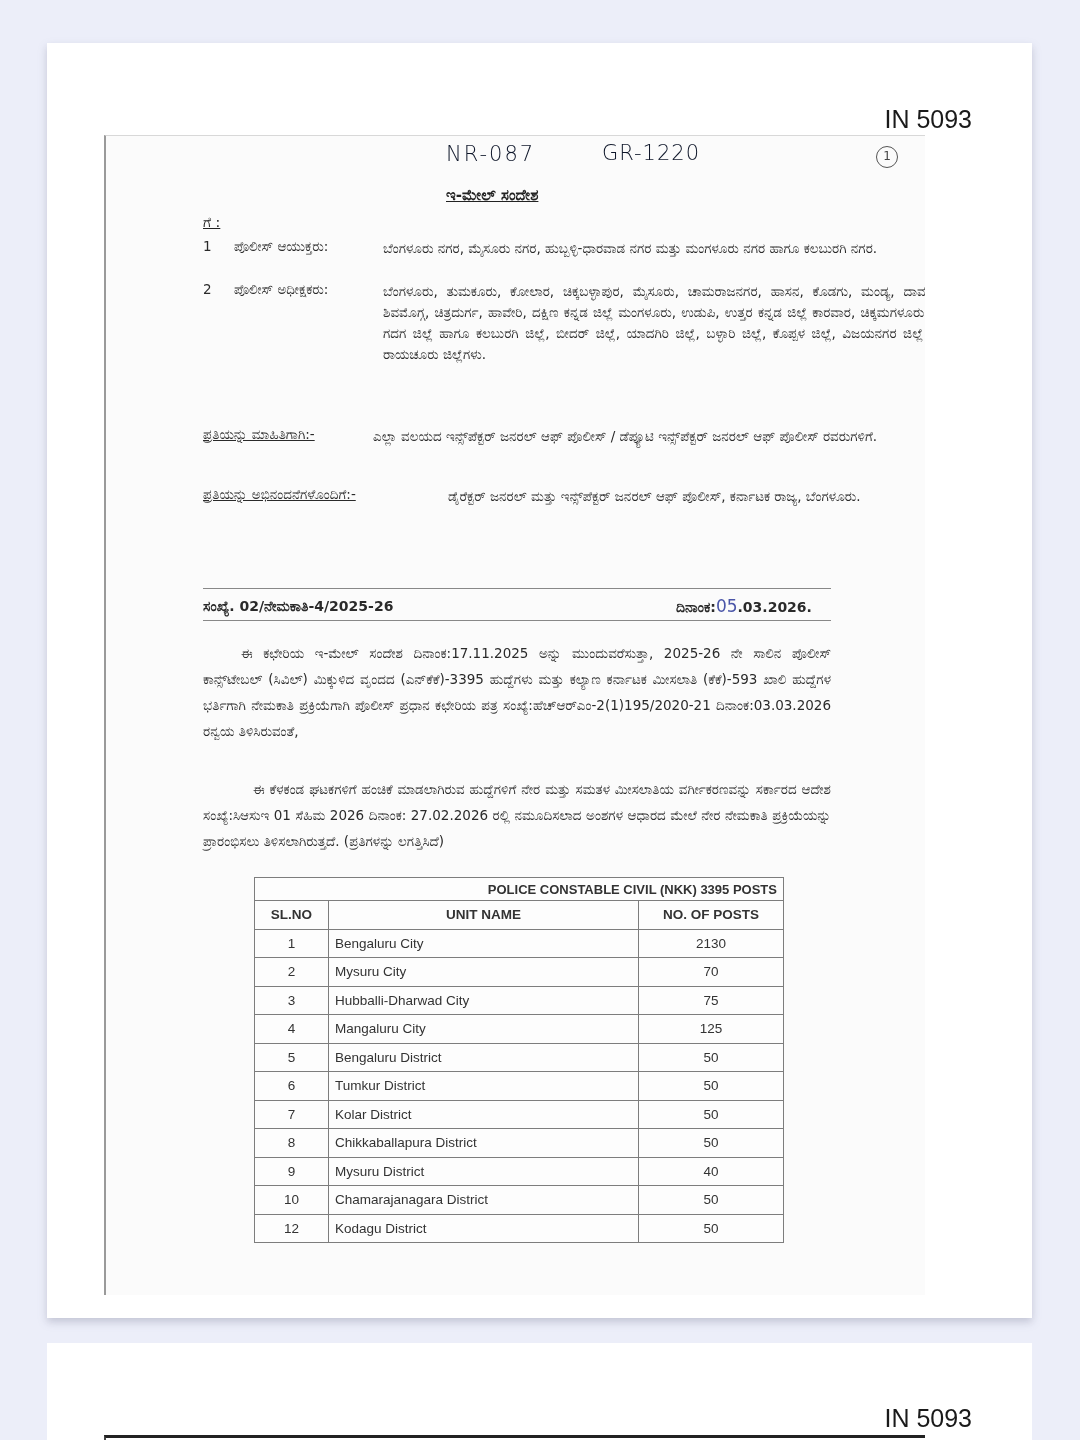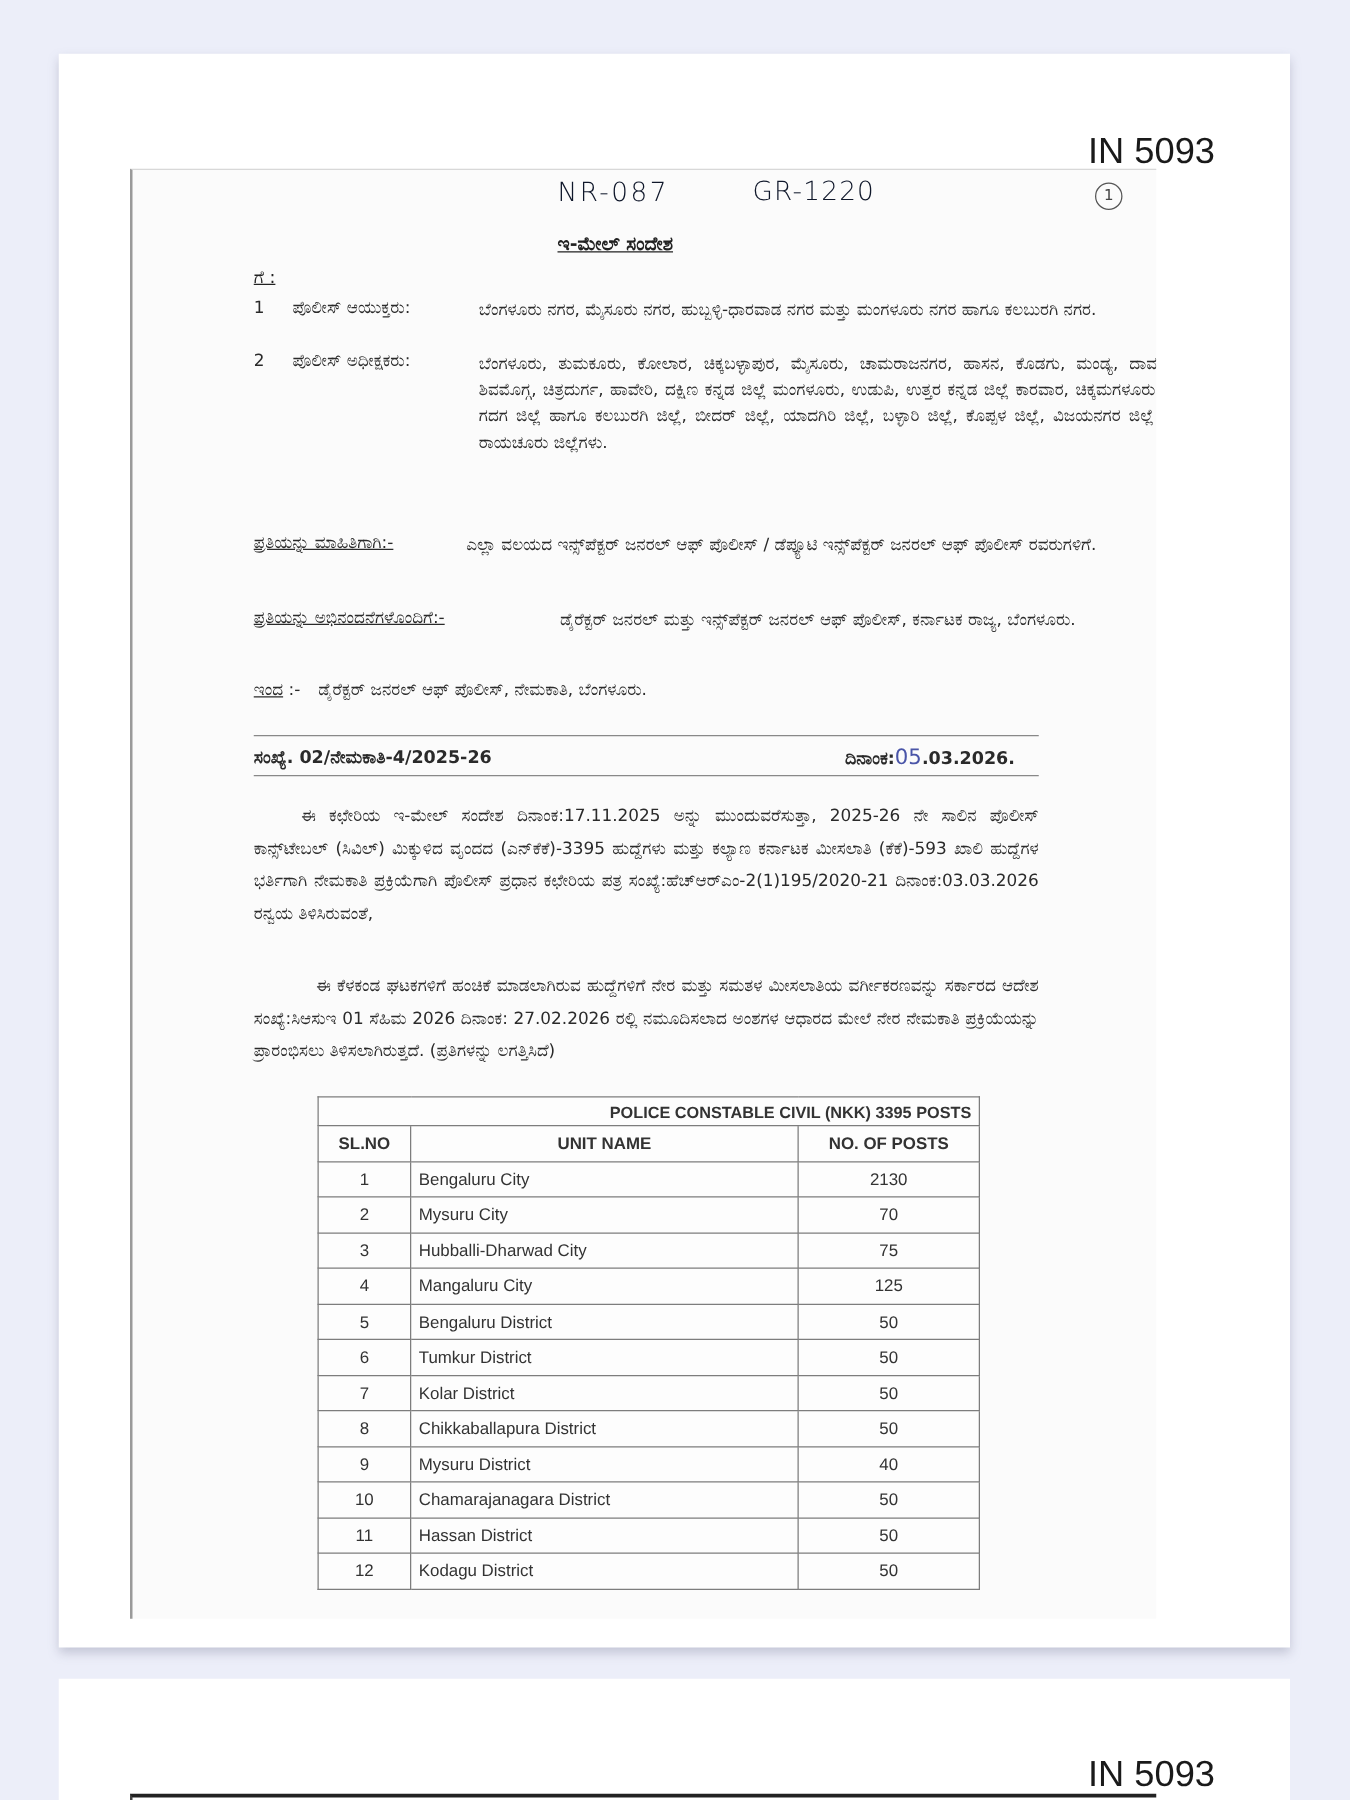--- a/index.html
+++ b/index.html
@@ -3,21 +3,21 @@
 <meta charset="utf-8">
 <style>
   * { box-sizing: border-box; margin: 0; padding: 0; }
   html, body { width: 1080px; height: 1440px; overflow: hidden; }
   body { background: #eceef9; font-family: "DejaVu Sans", sans-serif; position: relative; }
 
   .page { position: absolute; left: 47px; width: 985px; background: #ffffff; }
   .page-1 { top: 43px; height: 1275px; box-shadow: 0 4px 8px rgba(120,124,150,0.35); }
   .page-2 { top: 1343px; height: 120px; }
 
-  .doc-id { position: absolute; right: 60px; font-family: "Liberation Sans", sans-serif; font-size: 29px; color: #1a1a1a; letter-spacing: 0px; }
+  .doc-id { position: absolute; right: 60px; font-family: "Liberation Sans", sans-serif; font-size: 25px; color: #1a1a1a; letter-spacing: 0px; }
   .page-1 .doc-id { top: 62px; }
   .page-2 .doc-id { top: 61px; }
 
   .scan { position: absolute; left: 57px; top: 92px; width: 821px; height: 1160px; background: #fbfbfb; border-left: 2px solid #9a9a9a; border-top: 1px solid #d8d8d8; overflow: hidden; }
   .page-2 .scan-top { position: absolute; left: 57px; top: 92px; width: 821px; height: 6px; border-top: 3px solid #222; border-left: 2px solid #444; }
 
   .hw { position: absolute; font-family: "DejaVu Sans", sans-serif; color: #0f172a; font-weight: 300; }
   .hw-nr { left: 340px; top: 6px; font-size: 21px; letter-spacing: 2px; }
   .hw-gr { left: 496px; top: 5px; font-size: 21px; letter-spacing: 1px; }
   .hw-page { left: 770px; top: 10px; width: 22px; height: 22px; border: 1.5px solid #555; border-radius: 50%; font-size: 12px; color: #444; text-align: center; line-height: 19px; }
@@ -83,24 +83,20 @@
     <div class="cc-row kn" style="top:290px;">
       <span class="cc-label">ಪ್ರತಿಯನ್ನು ಮಾಹಿತಿಗಾಗಿ:-</span>
       <span class="cc-text" style="left:170px; width:582px;">ಎಲ್ಲಾ ವಲಯದ ಇನ್ಸ್‌ಪೆಕ್ಟರ್ ಜನರಲ್ ಆಫ್ ಪೊಲೀಸ್ / ಡೆಪ್ಯೂಟಿ ಇನ್ಸ್‌ಪೆಕ್ಟರ್ ಜನರಲ್ ಆಫ್ ಪೊಲೀಸ್ ರವರುಗಳಿಗೆ.</span>
     </div>
 
     <div class="cc-row kn" style="top:350px;">
       <span class="cc-label">ಪ್ರತಿಯನ್ನು ಅಭಿನಂದನೆಗಳೊಂದಿಗೆ:-</span>
       <span class="cc-text" style="left:245px; width:507px;">ಡೈರೆಕ್ಟರ್ ಜನರಲ್ ಮತ್ತು ಇನ್ಸ್‌ಪೆಕ್ಟರ್ ಜನರಲ್ ಆಫ್ ಪೊಲೀಸ್, ಕರ್ನಾಟಕ ರಾಜ್ಯ, ಬೆಂಗಳೂರು.</span>
     </div>
 
-    <div class="cc-row kn" style="top:408px;">
-      <span class="u">ಇಂದ</span><span> :-</span>
-      <span style="margin-left:10px;">ಡೈರೆಕ್ಟರ್ ಜನರಲ್ ಆಫ್ ಪೊಲೀಸ್, ನೇಮಕಾತಿ, ಬೆಂಗಳೂರು.</span>
-    </div>
 
     <div class="rule" style="top:452px;"></div>
     <div class="ref-no">ಸಂಖ್ಯೆ. 02/ನೇಮಕಾತಿ-4/2025-26</div>
     <div class="ref-date">
       <span>ದಿನಾಂಕ:</span><span class="hw-inline">05</span><span>.03.2026.</span>
     </div>
     <div class="rule" style="top:484px;"></div>
 
     <div class="para kn" style="top:504px;">
       <span class="indent"></span><span>ಈ ಕಛೇರಿಯ ಇ-ಮೇಲ್ ಸಂದೇಶ ದಿನಾಂಕ:17.11.2025 ಅನ್ನು ಮುಂದುವರೆಸುತ್ತಾ, 2025-26 ನೇ ಸಾಲಿನ ಪೊಲೀಸ್ ಕಾನ್ಸ್‌ಟೇಬಲ್ (ಸಿವಿಲ್) ಮಿಕ್ಕುಳಿದ ವೃಂದದ (ಎನ್‌ಕೆಕೆ)-3395 ಹುದ್ದೆಗಳು ಮತ್ತು ಕಲ್ಯಾಣ ಕರ್ನಾಟಕ ಮೀಸಲಾತಿ (ಕೆಕೆ)-593 ಖಾಲಿ ಹುದ್ದೆಗಳ ಭರ್ತಿಗಾಗಿ ನೇಮಕಾತಿ ಪ್ರಕ್ರಿಯೆಗಾಗಿ ಪೊಲೀಸ್ ಪ್ರಧಾನ ಕಛೇರಿಯ ಪತ್ರ ಸಂಖ್ಯೆ:ಹೆಚ್‌ಆರ್‌ಎಂ-2(1)195/2020-21 ದಿನಾಂಕ:03.03.2026 ರನ್ವಯ ತಿಳಿಸಿರುವಂತೆ,</span>
@@ -166,25 +162,20 @@
             <td class="sl">9</td>
             <td class="name">Mysuru District</td>
             <td class="num">40</td>
           </tr>
           <tr>
             <td class="sl">10</td>
             <td class="name">Chamarajanagara District</td>
             <td class="num">50</td>
           </tr>
           <tr>
-            <td class="sl">11</td>
-            <td class="name">Hassan District</td>
-            <td class="num">50</td>
-          </tr>
-          <tr>
             <td class="sl">12</td>
             <td class="name">Kodagu District</td>
             <td class="num">50</td>
           </tr>
         </tbody>
     </table>
   </div>
 </div>
 
 <div class="page page-2">

